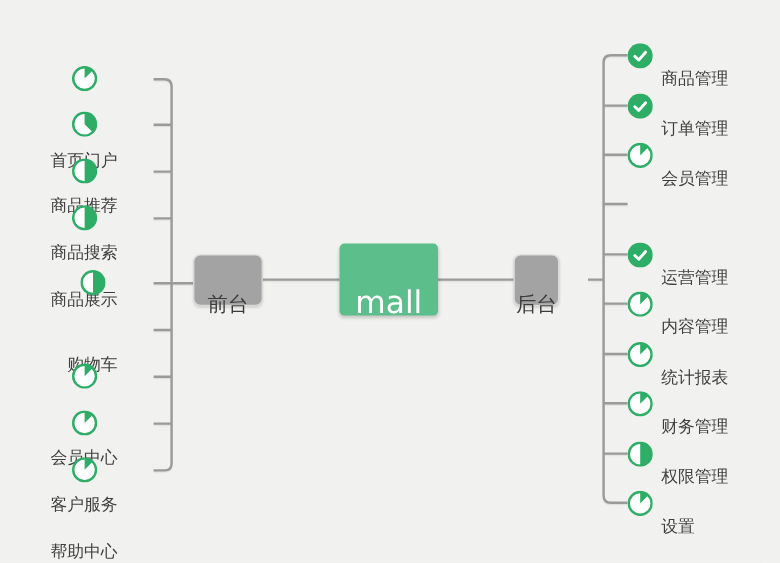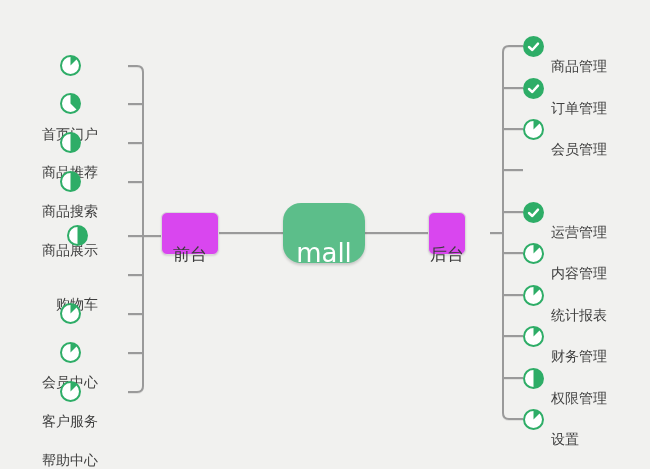--- a/index.html
+++ b/index.html
@@ -10,23 +10,23 @@
     filter:drop-shadow(0 1px 0 rgba(0,0,0,0.07));}
   .connectors path{fill:none;stroke:var(--line-gray,#9a9a9a);stroke-width:2;}
   .row{position:absolute;height:22px;display:flex;align-items:center;gap:7px;
     color:var(--text-dark,#3f3f3f);font-size:14px;white-space:nowrap;cursor:default;}
   .row.left{right:552px;flex-direction:column;}
   .row.right{left:523px;}
   .icon{width:21px;height:21px;display:inline-block;flex:0 0 21px;}
   .icon svg{display:block;}
   .node{position:absolute;display:flex;align-items:center;justify-content:center;
     box-sizing:border-box;}
-  .node.white{background:#d946ef;border:1px solid #d9d9d9;border-radius:6px;
+  .node.white{background:#a3a3a3;border:1px solid #d9d9d9;border-radius:6px;
     color:#3c3c3c;font-size:17px;box-shadow:0 1px 2px rgba(0,0,0,0.12);}
-  .node.root{background:var(--node-green,#5cbe8a);border-radius:18px;color:#ffffff;
+  .node.root{background:var(--node-green,#5cbe8a);border-radius:4px;color:#ffffff;
     font-size:26px;box-shadow:0 2px 3px rgba(0,0,0,0.18);}
   .node-front{left:161px;top:212px;width:58px;height:43px;}
   .node-back{left:428px;top:212px;width:38px;height:43px;}
   .node-root{left:283px;top:203px;width:82px;height:60px;}
   .label{line-height:22px;margin-top:40px;}
 </style>
 </head>
 <body>
 
 <div class="canvas">

